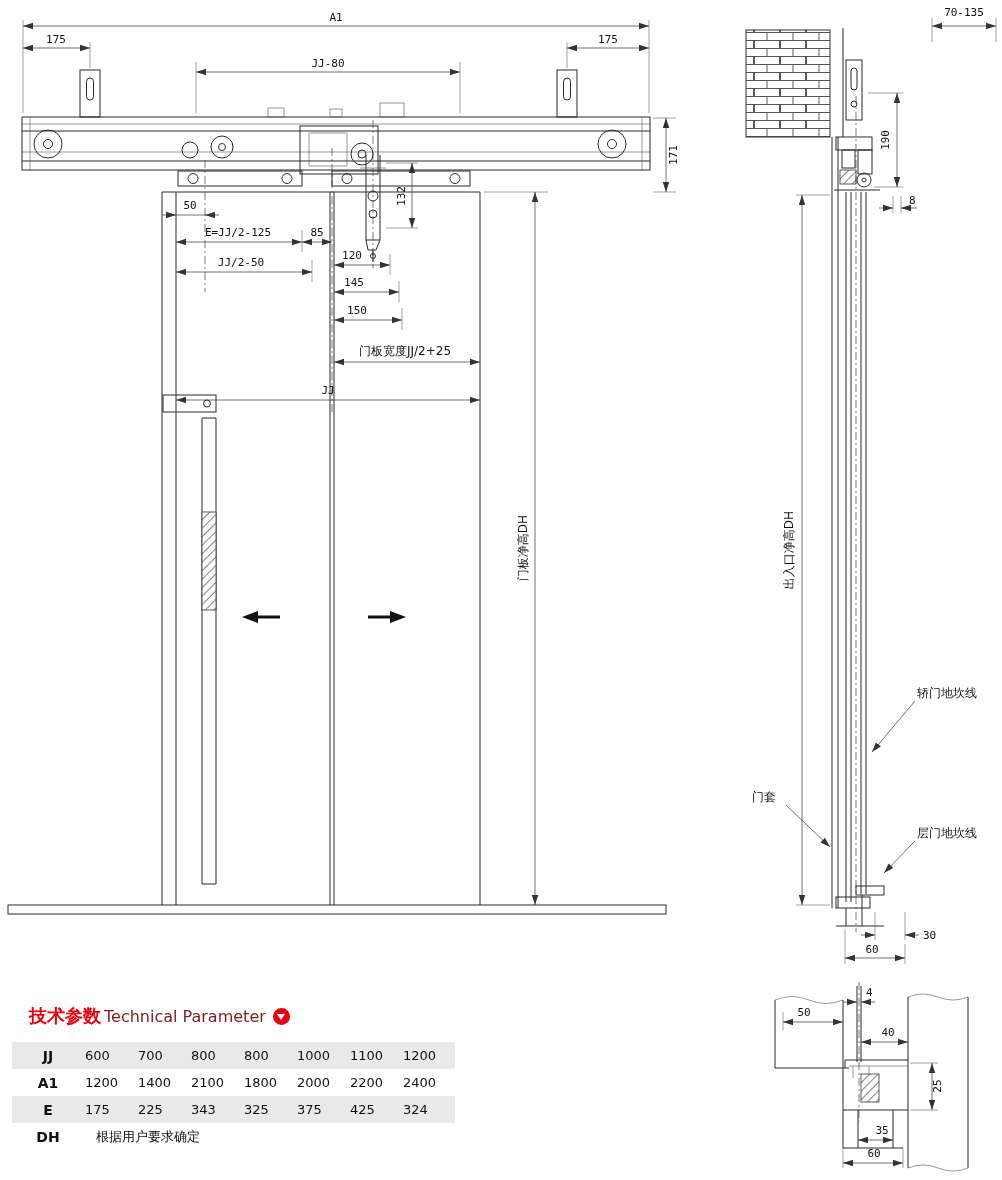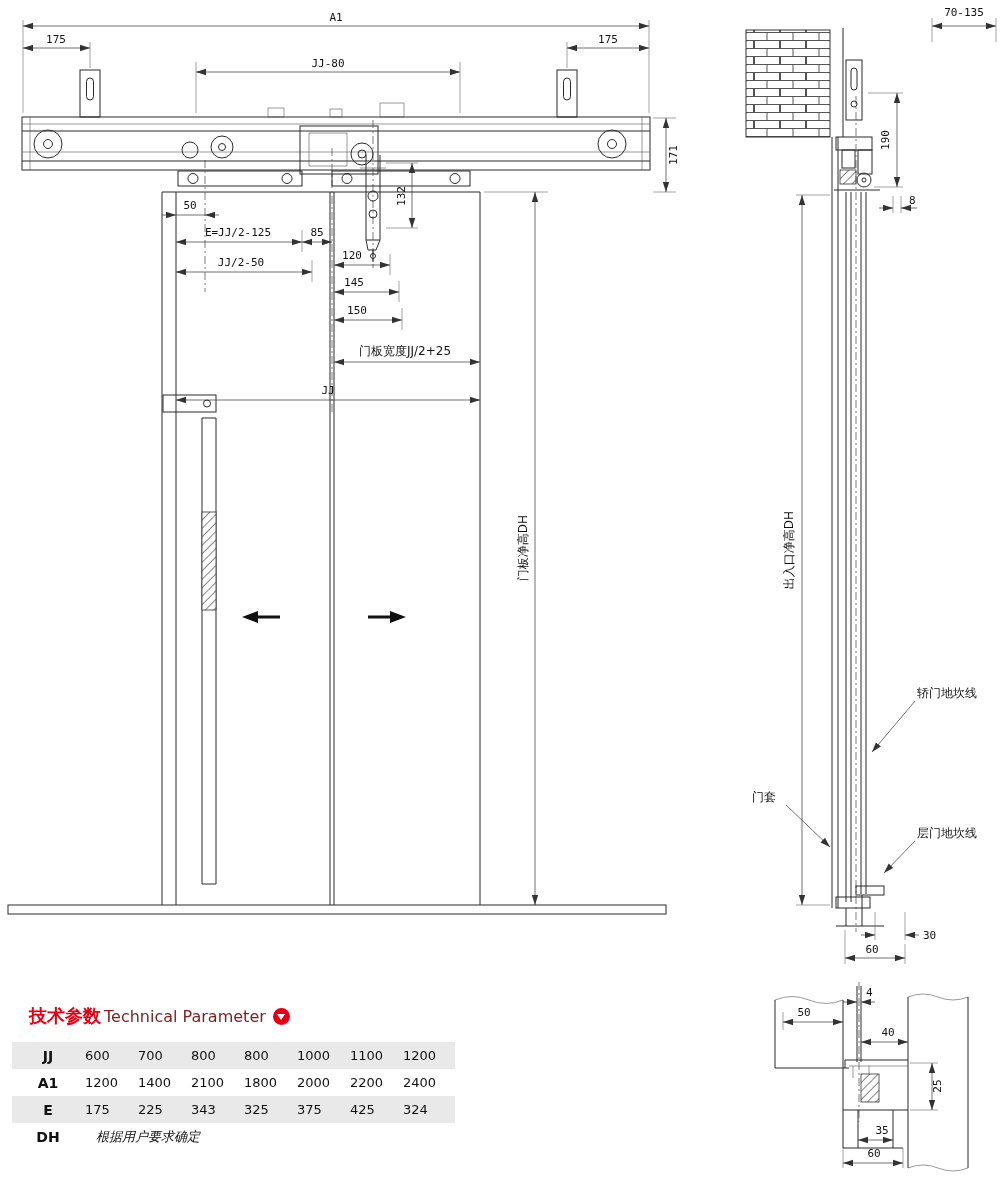--- a/index.html
+++ b/index.html
@@ -28,21 +28,21 @@
   .tp-icon::after { content:""; position:absolute; left:4.5px; top:6px;
                     border-left:4px solid transparent; border-right:4px solid transparent;
                     border-top:6px solid #fff; }
 
   .param-table { position:absolute; left:12px; top:1042px; border-collapse:collapse;
                  font-size:13px; color:#111; }
   .param-table tr { height:27px; }
   .param-table th { width:70px; font-weight:bold; text-align:center; font-size:14px; }
   .param-table td { width:51px; }
   .row-shade { background:#e9e9e9; }
-  .param-table td.span-cell { text-align:left; padding-left:12px;font-style:italic; }
+  .param-table td.span-cell { text-align:left; padding-left:12px; }
 </style>
 </head>
 <body>
 
 <div class="page">
 
 <svg width="1002" height="1180" viewBox="0 0 1002 1180" xmlns="http://www.w3.org/2000/svg">
   <defs>
     <marker id="arr" markerUnits="userSpaceOnUse" markerWidth="11" markerHeight="9" refX="10" refY="4" orient="auto-start-reverse">
       <path d="M0,0.8 L10,4 L0,7.2 Z" fill="#333"></path>

